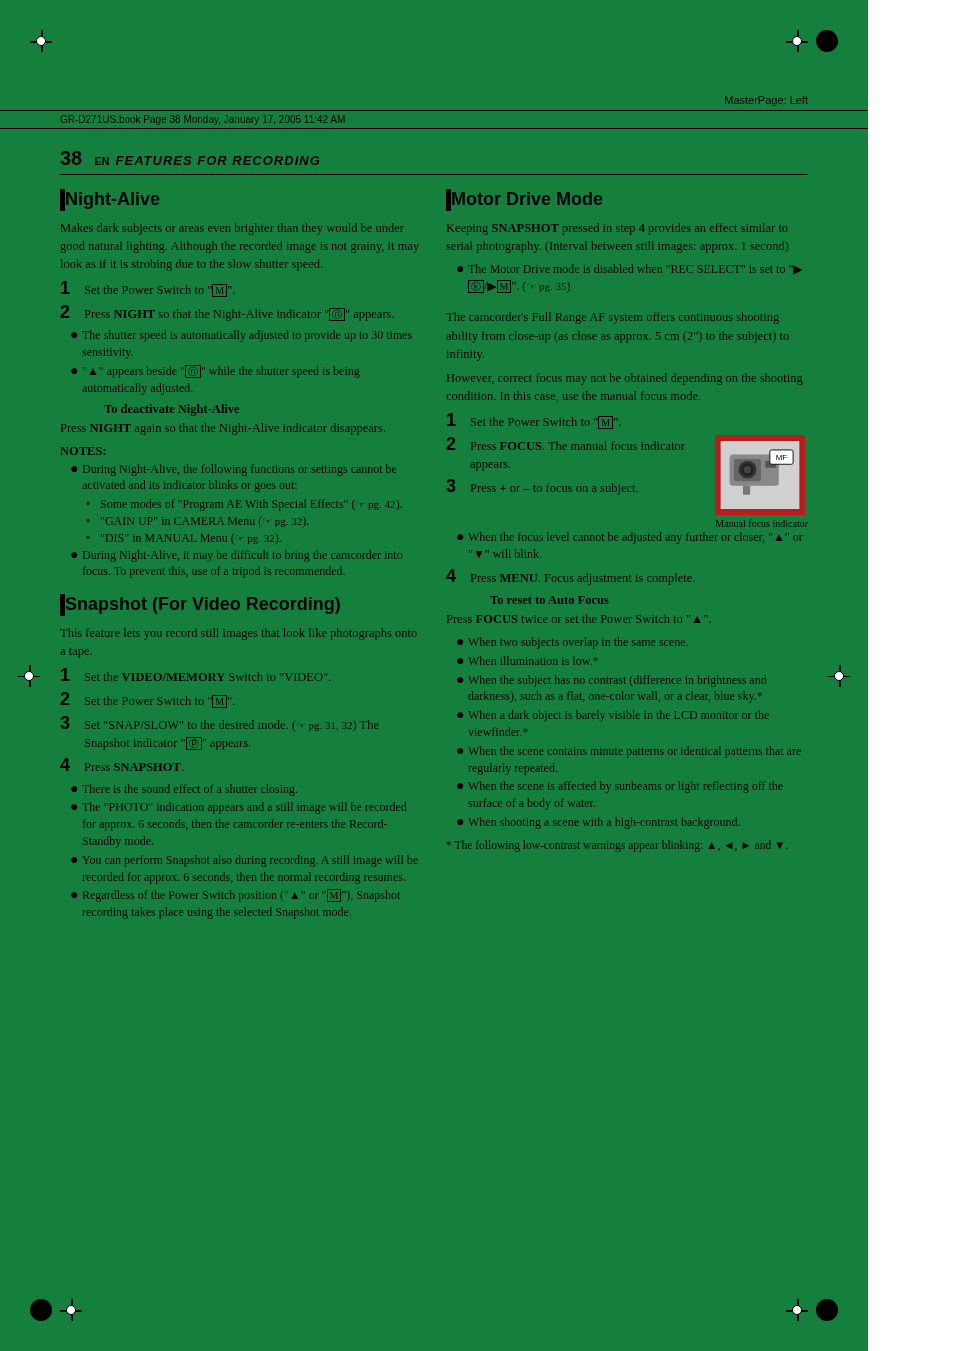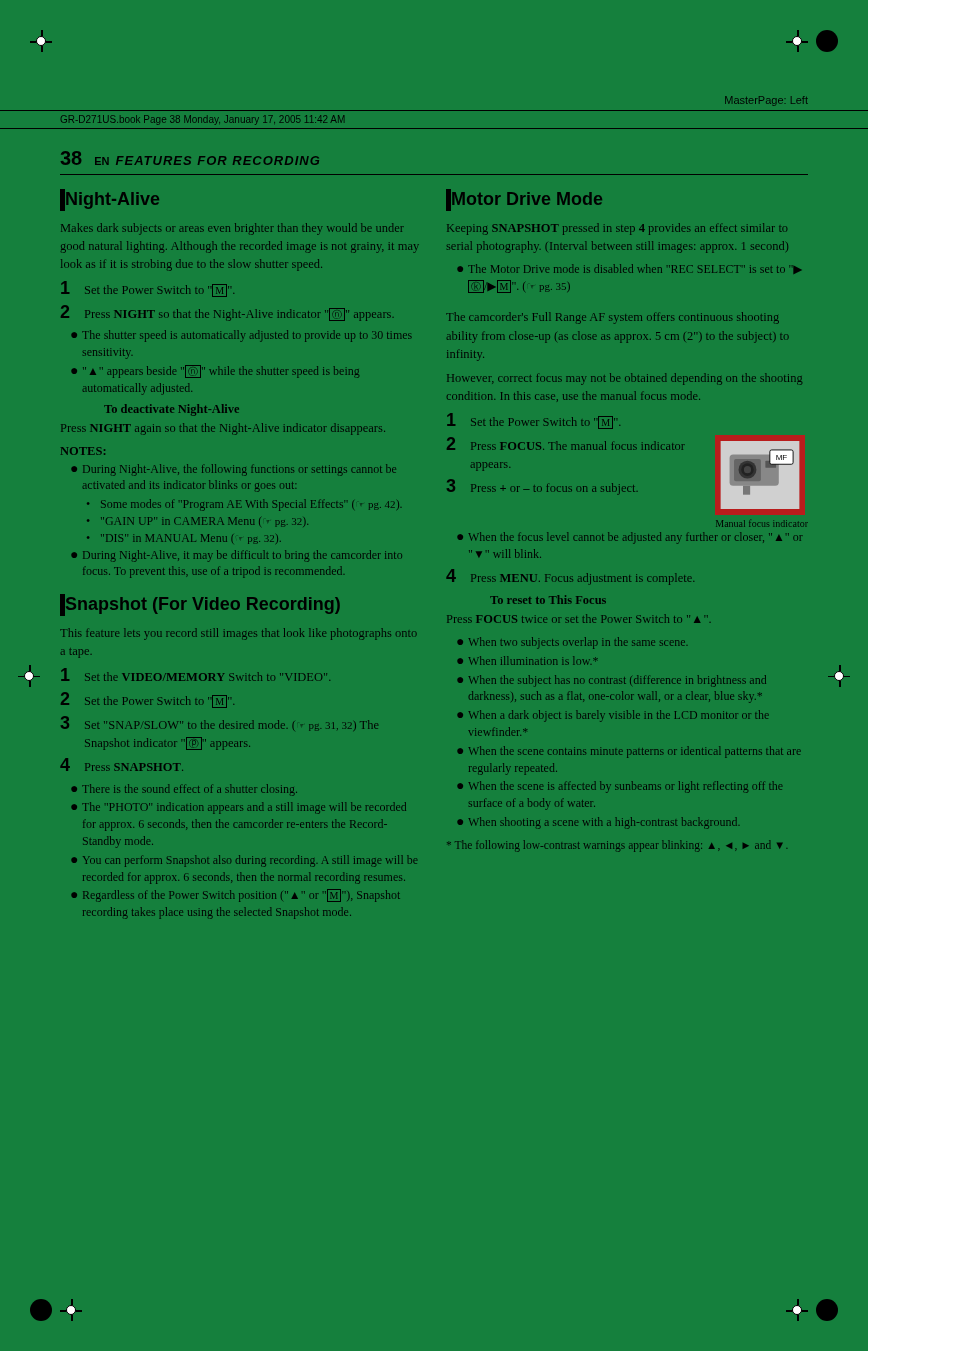--- a/index.html
+++ b/index.html
@@ -500,21 +500,21 @@
                 <span>When the focus level cannot be adjusted any further or closer, "▲" or "▼" will blink.</span>
               </div>
             </div>
 
             <div class="step">
               <span class="step-num">4</span>
               <span class="step-text">Press <b>MENU</b>. Focus adjustment is complete.</span>
             </div>
           </div>
 
-          <div class="sub-heading">To reset to This Focus</div>
+          <div class="sub-heading">To reset to Auto Focus</div>
           <p class="body-text">Press <b>FOCUS</b> twice or set the Power Switch to "▲".</p>
 
 
           <div class="bullet-list">
             <div class="bullet-item">
               <span class="bullet-dot">●</span>
               <span>When two subjects overlap in the same scene.</span>
             </div>
             <div class="bullet-item">
               <span class="bullet-dot">●</span>

